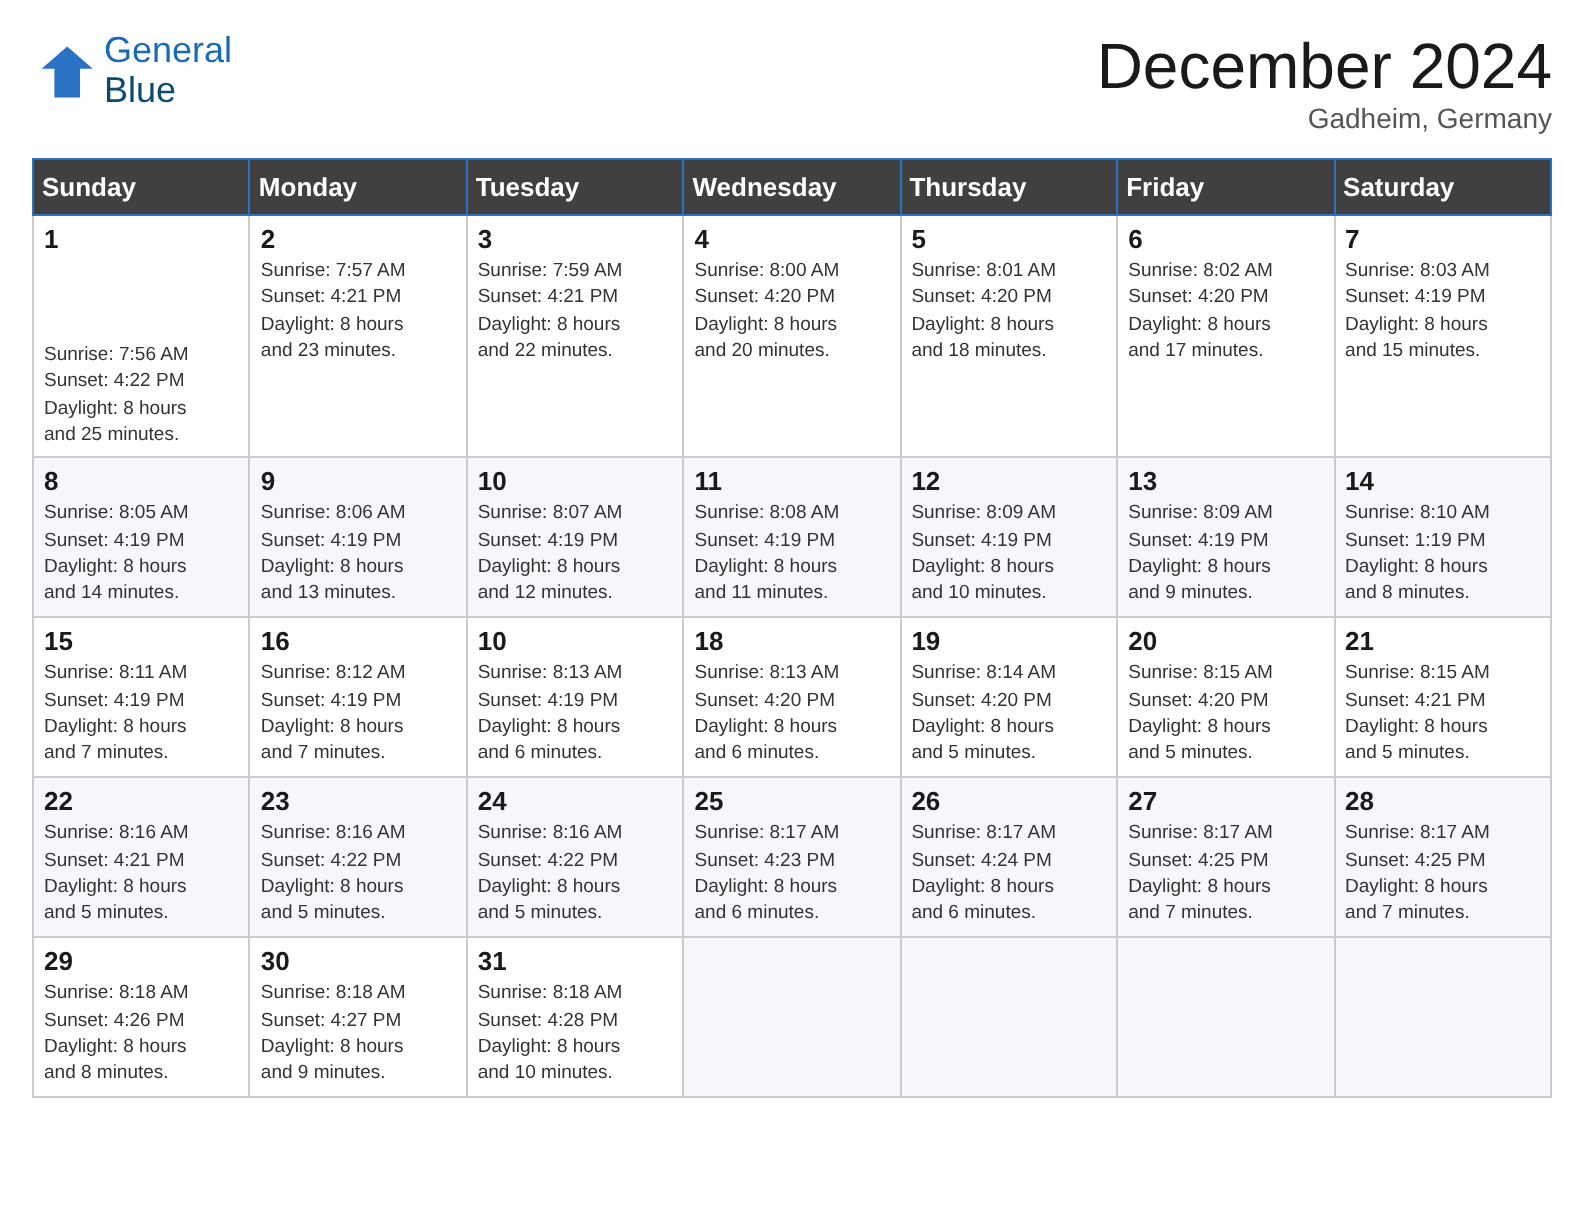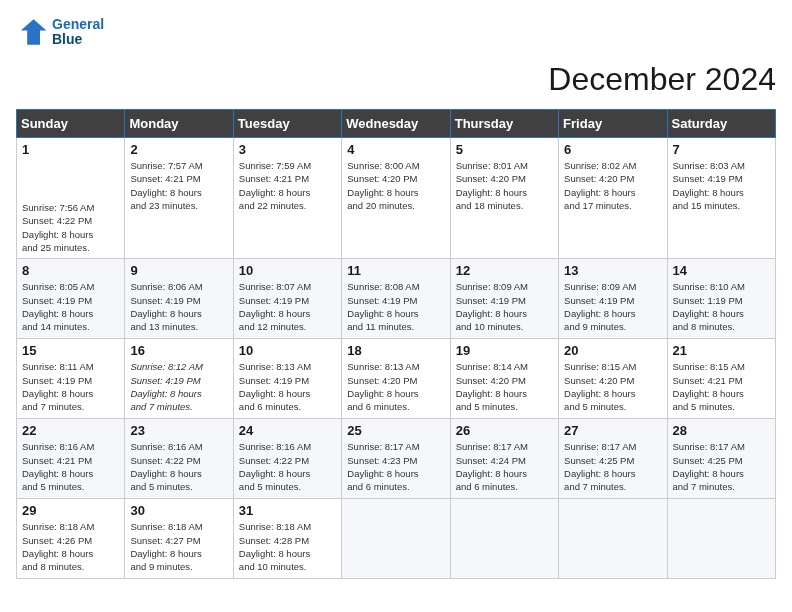--- a/index.html
+++ b/index.html
@@ -15,41 +15,40 @@
       justify-content: space-between;
       align-items: flex-start;
       margin-bottom: 12px;
     }
     .logo {
       display: flex;
       align-items: center;
       gap: 4px;
     }
     .logo-text {
-      font-size: 14px;
-      font-weight: bold;
+      font-size: 18px;
+      font-weight: normal;
       color: #1a1a1a;
       line-height: 1.1;
     }
     .logo-text span {
       color: #1a6bb5;
     }
     .logo-icon {
       width: 32px;
       height: 32px;
     }
     .title-block {
       text-align: right;
     }
     .month-title {
       font-size: 32px;
       font-weight: 300;
       color: #1a1a1a;
       line-height: 1.1;
-      margin-top: 46px;
     }
     .location {
       font-size: 14px;
       color: #555;
     }
     table {
       width: 100%;
       border-collapse: collapse;
       table-layout: fixed;
     }
@@ -98,20 +97,21 @@
     <svg class="logo-icon" viewBox="0 0 40 40">
       <polygon points="22,4 38,18 30,18 30,36 14,36 14,18 6,18" fill="#2a72c3"></polygon>
     </svg>
     <div class="logo-text">
       <div><span>General</span></div>
       <div><span style="color:#0c4a6e">Blue</span></div>
     </div>
   </div>
   <div class="title-block">
     <div class="month-title">December 2024</div>
+    <div class="location">Gadheim, Germany</div>
   </div>
 </div>
 
 <table>
   <thead>
     <tr id="header-row">
         <th>Sunday</th>
         <th>Monday</th>
         <th>Tuesday</th>
         <th>Wednesday</th>
@@ -226,21 +226,21 @@
       <tr>
         <td>
           <span class="day-num">15</span>
           <div class="day-info" style="white-space: pre-line;">Sunrise: 8:11 AM
 Sunset: 4:19 PM
 Daylight: 8 hours
 and 7 minutes.</div>
         </td>
         <td>
           <span class="day-num">16</span>
-          <div class="day-info" style="white-space: pre-line; font-style: italic;">Sunrise: 8:12 AM
+          <div class="day-info" style="white-space: pre-line;">Sunrise: 8:12 AM
 Sunset: 4:19 PM
 Daylight: 8 hours
 and 7 minutes.</div>
         </td>
         <td>
           <span class="day-num">10</span>
           <div class="day-info" style="white-space: pre-line;">Sunrise: 8:13 AM
 Sunset: 4:19 PM
 Daylight: 8 hours
 and 6 minutes.</div>

